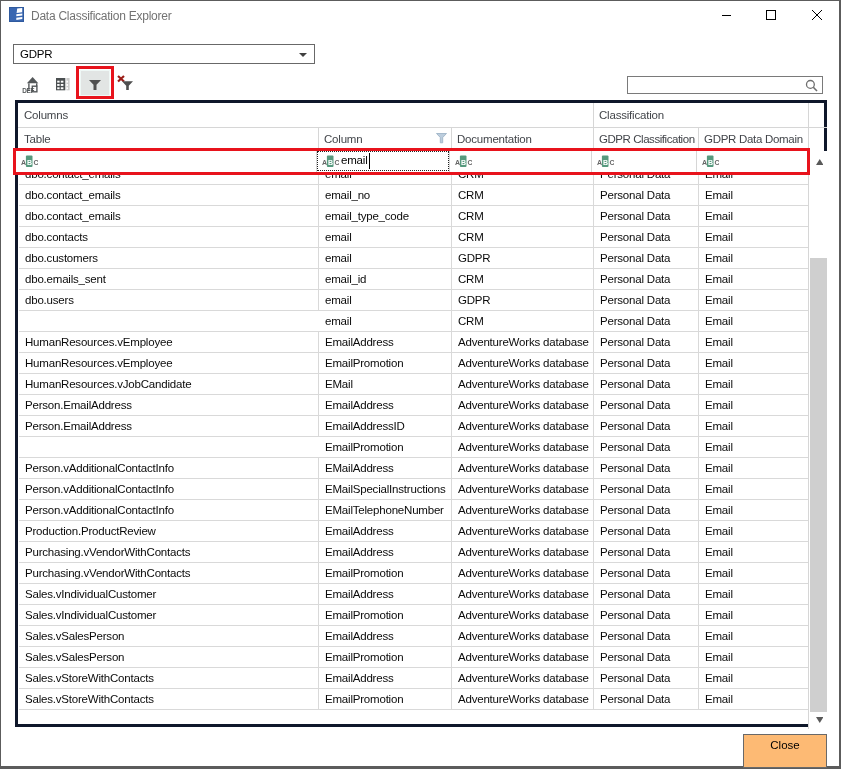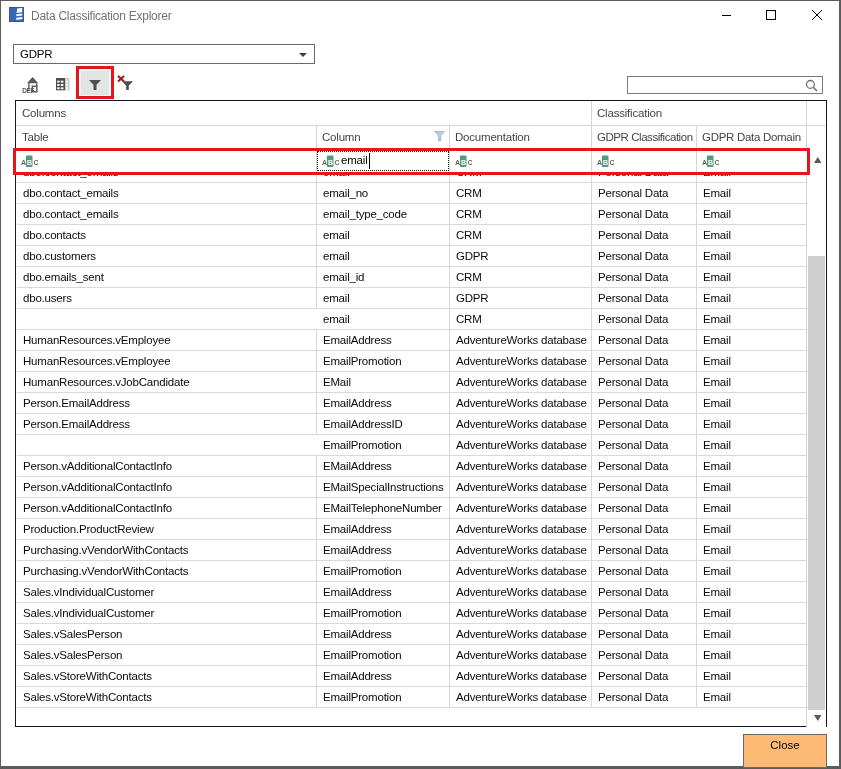--- a/index.html
+++ b/index.html
@@ -13,21 +13,21 @@
 #appicon{left:9px;top:7px;width:15px;height:15px;}
 #title{left:31px;top:9px;font-size:12px;letter-spacing:-0.25px;color:#737373;}
 .capbtn{stroke:#000;stroke-width:1;fill:none;}
 #combo{left:13px;top:44px;width:302px;height:20px;border:1px solid #686868;}
 #combo .txt{position:absolute;left:6px;top:3px;color:#000;}
 #combo .arr{position:absolute;right:7px;top:8px;width:0;height:0;
   border-left:4px solid transparent;border-right:4px solid transparent;border-top:4px solid #404040;}
 #tb-btn{left:80px;top:70px;width:30px;height:26px;background:#e2e5e4;box-shadow:inset 0 0 0 1px #eff8f6;}
 #tb-red{left:76px;top:66px;width:38px;height:33px;border:3px solid #e8131c;}
 #search{left:627px;top:76px;width:196px;height:18px;border:1px solid #7a7a7a;}
-#grid{left:15px;top:100px;width:812px;height:627px;border:1px solid #0f172a;background:#fff;}
+#grid{left:15px;top:100px;width:812px;height:627px;border:3px solid #0f172a;background:#fff;}
 .vline{position:absolute;width:1px;background:#d6d6d6;}
 .hline{position:absolute;height:1px;background:#d6d6d6;}
 #grid .ghead{position:absolute;left:0;top:0;width:809px;height:24px;color:#42454a;}
 #grid .chead{position:absolute;left:0;top:25px;width:809px;height:23px;color:#42454a;}
 #frow{left:13px;top:148px;width:797px;height:27px;border:3px solid #e8131c;background:#fff;}
 #rows{position:absolute;left:1px;top:61px;width:790px;}
 .row{position:relative;width:790px;height:21px;border-bottom:1px solid #d9d9d9;color:#0a0a0a;white-space:nowrap;}
 .c{position:absolute;top:0;height:20px;line-height:20px;padding-left:5px;overflow:hidden;}
 .c1{left:0;width:300px;border-right:1px solid #d9d9d9;padding-left:6px;}
 .c2{left:301px;width:132px;border-right:1px solid #d9d9d9;}

